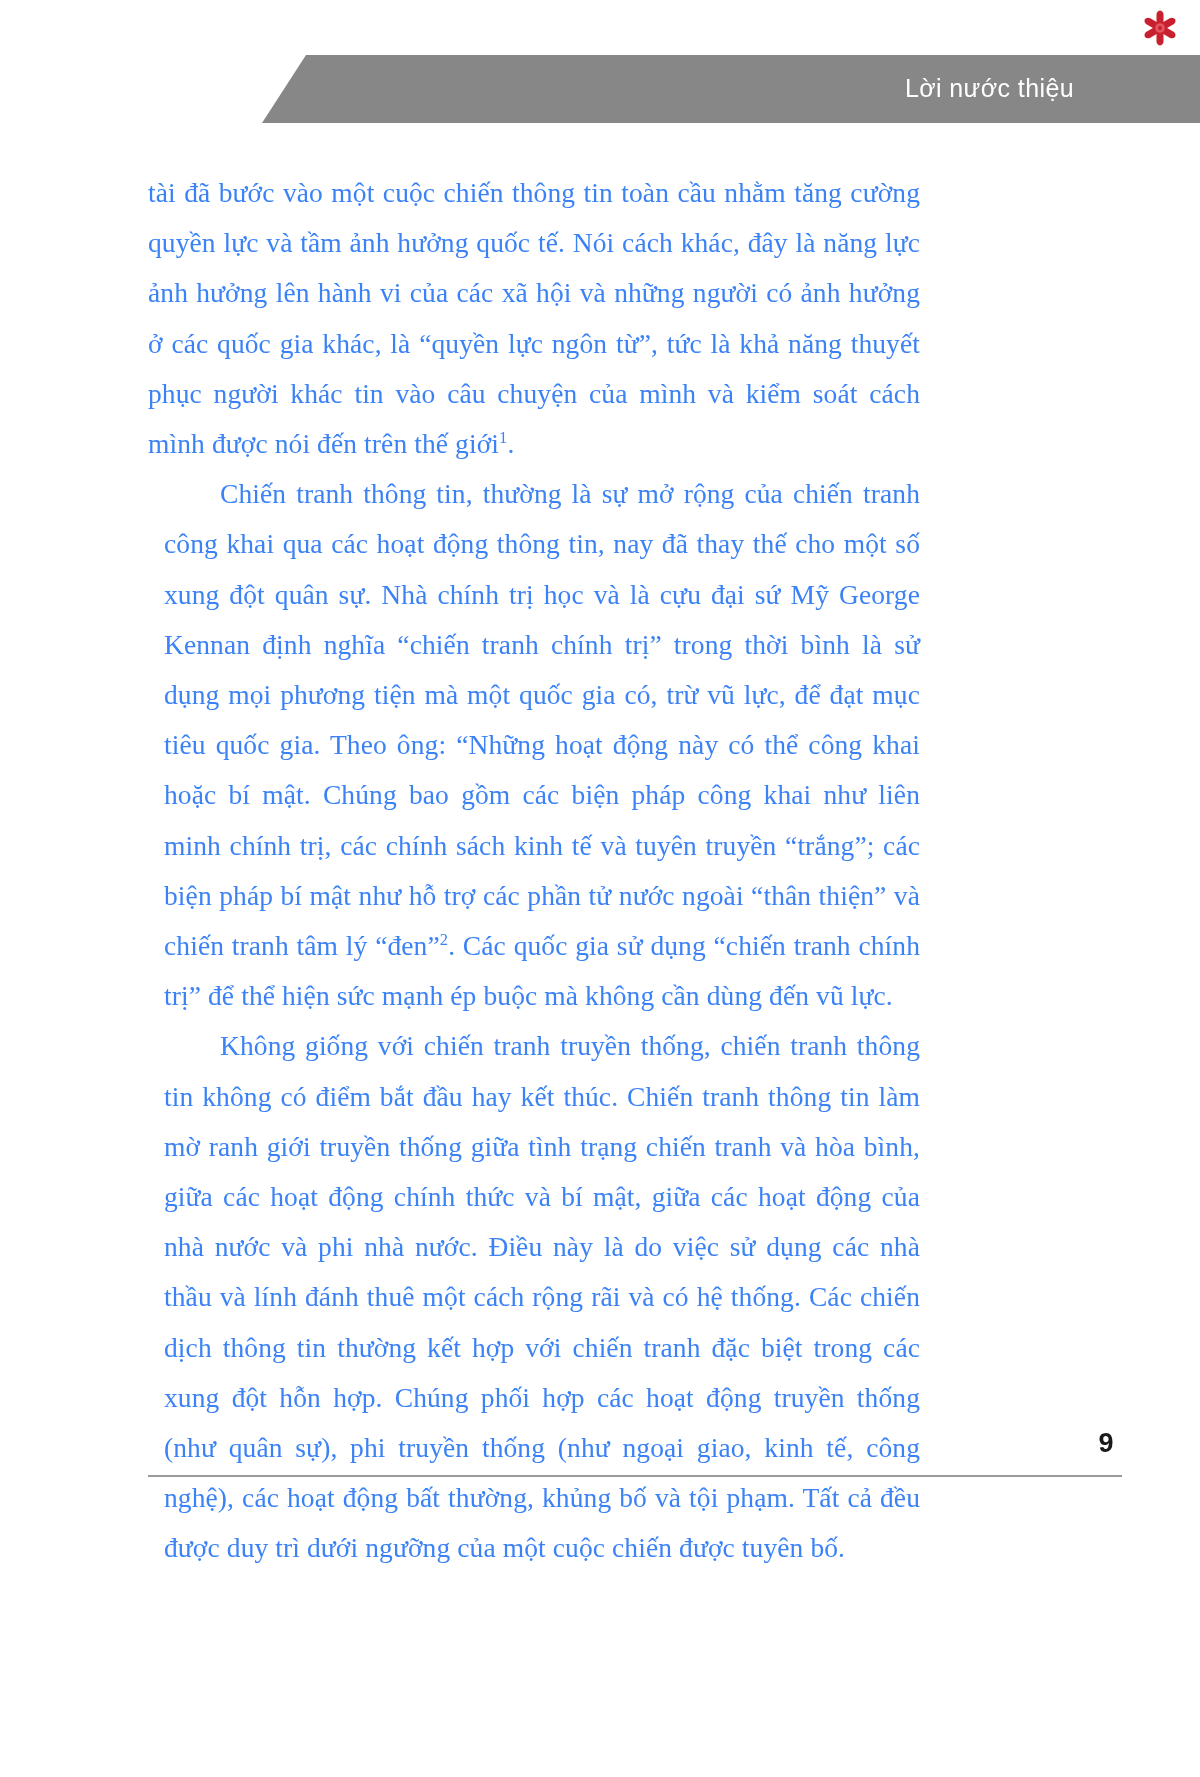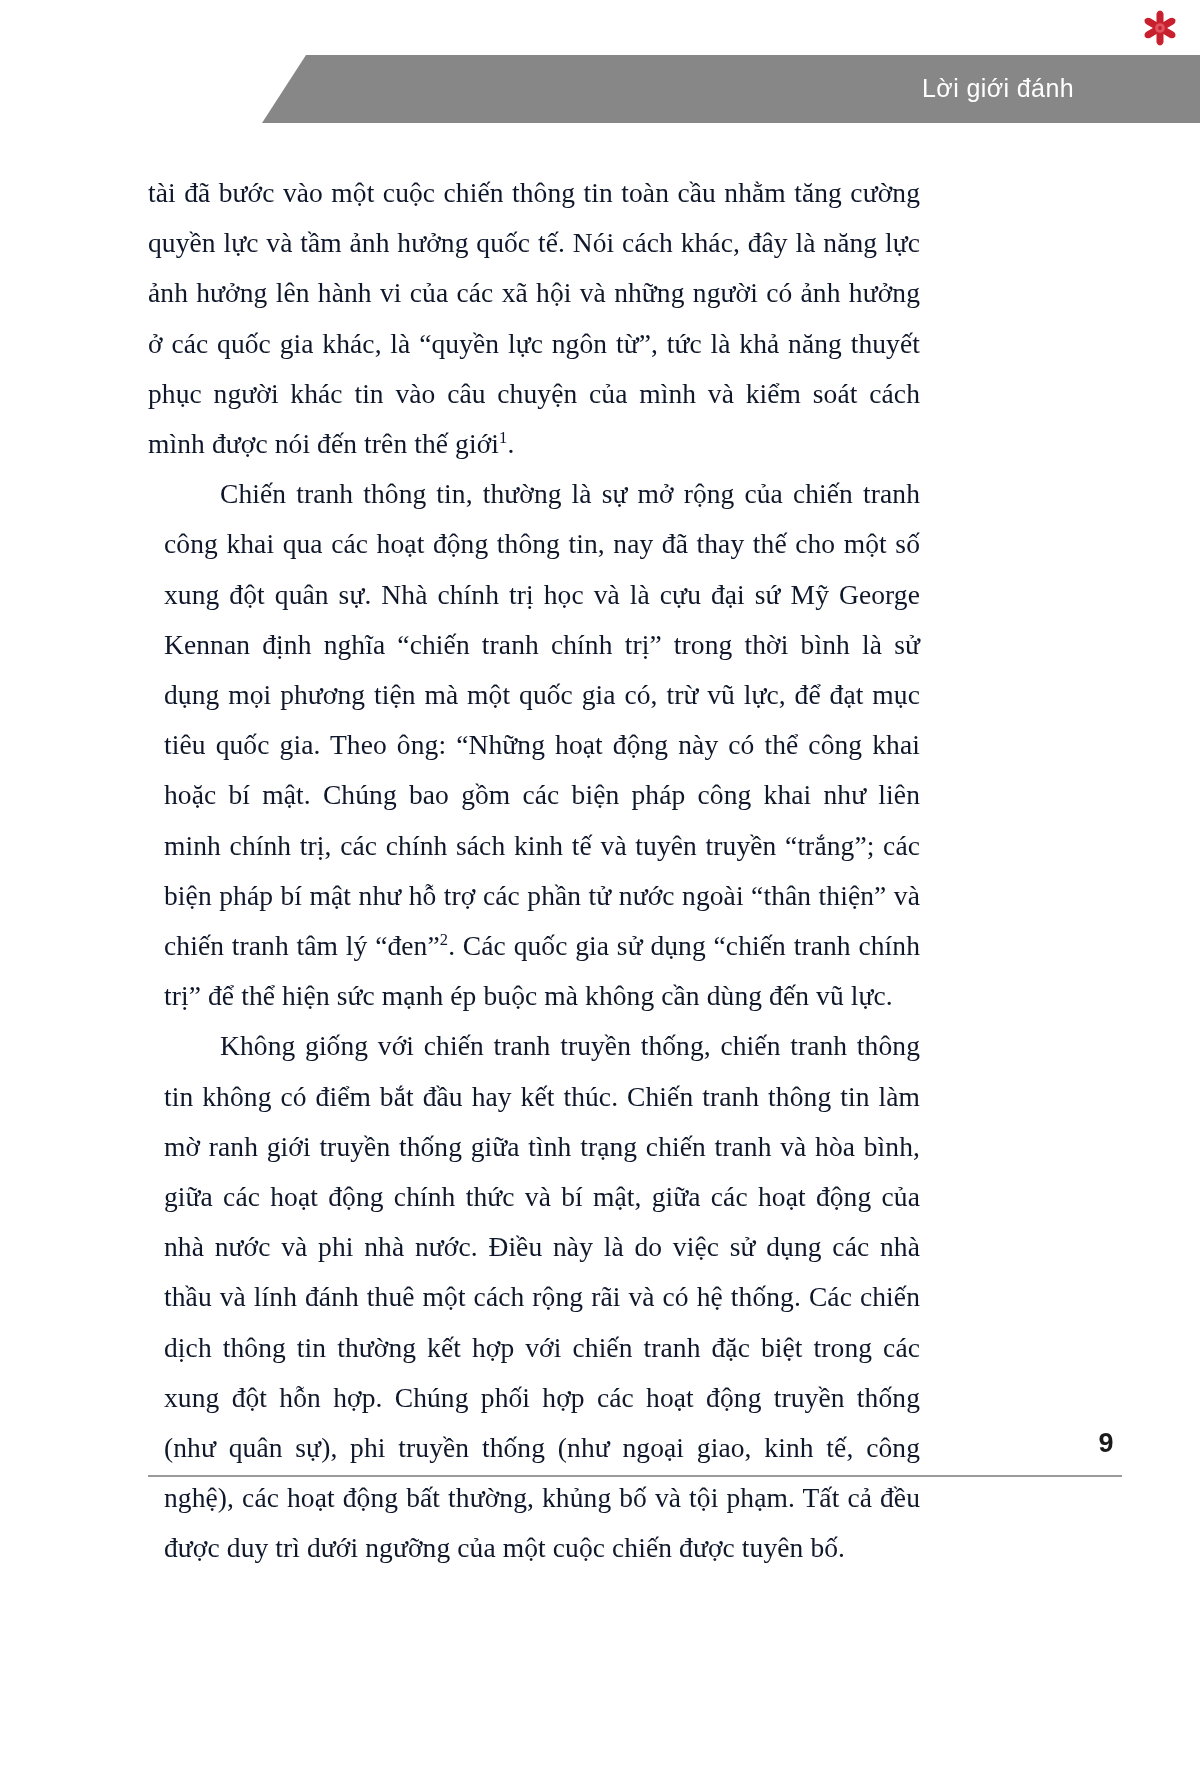--- a/index.html
+++ b/index.html
@@ -62,21 +62,21 @@
     left: 148px;
     top: 168px;
     width: 772px;
   }
   .para {
     margin: 0;
     text-align: justify;
     text-justify: inter-word;
     font-size: 27.5px;
     line-height: 50.2px;
-    color: #0f172a;
+    color: #3b82f6;
     letter-spacing: 0.1px;
     -webkit-hyphens: none;
     hyphens: none;
   }
   .para.indent { text-indent: 56px; }
   .para + .para { margin-top: 0; margin-left: 16px; }
 
   sup.fn {
     font-size: 0.6em;
     vertical-align: super;
@@ -131,21 +131,21 @@
             <path d="M -8 -6 L -8 -30 Q -8 -38 0 -40 Q 8 -38 8 -30 L 8 -6 Z"></path>
           </g>
           <circle cx="0" cy="0" r="11" fill="#e05560"></circle>
           <circle cx="0" cy="0" r="4.5" fill="#c8202e"></circle>
         </g>
       </g>
     </svg>
   </div>
 
   <div class="header-band">
-    <span class="header-title">Lời giới đánh</span>
+    <span class="header-title">Lời nước thiệu</span>
   </div>
 
   <div class="text-col">
 
     <p class="para"><span>tài đã bước vào một cuộc chiến thông tin toàn cầu nhằm tăng cường quyền lực và tầm ảnh hưởng quốc tế. Nói cách khác, đây là năng lực ảnh hưởng lên hành vi của các xã hội và những người có ảnh hưởng ở các quốc gia khác, là “quyền lực ngôn từ”, tức là khả năng thuyết phục người khác tin vào câu chuyện của mình và kiểm soát cách mình được nói đến trên thế giới</span><sup class="fn">1</sup><span>.</span></p>
 
     <p class="para indent"><span>Chiến tranh thông tin, thường là sự mở rộng của chiến tranh công khai qua các hoạt động thông tin, nay đã thay thế cho một số xung đột quân sự. Nhà chính trị học và là cựu đại sứ Mỹ George Kennan định nghĩa “chiến tranh chính trị” trong thời bình là sử dụng mọi phương tiện mà một quốc gia có, trừ vũ lực, để đạt mục tiêu quốc gia. Theo ông: “Những hoạt động này có thể công khai hoặc bí mật. Chúng bao gồm các biện pháp công khai như liên minh chính trị, các chính sách kinh tế và tuyên truyền “trắng”; các biện pháp bí mật như hỗ trợ các phần tử nước ngoài “thân thiện” và chiến tranh tâm lý “đen”</span><sup class="fn">2</sup><span>. Các quốc gia sử dụng “chiến tranh chính trị” để thể hiện sức mạnh ép buộc mà không cần dùng đến vũ lực.</span></p>
 
     <p class="para indent"><span>Không giống với chiến tranh truyền thống, chiến tranh thông tin không có điểm bắt đầu hay kết thúc. Chiến tranh thông tin làm mờ ranh giới truyền thống giữa tình trạng chiến tranh và hòa bình, giữa các hoạt động chính thức và bí mật, giữa các hoạt động của nhà nước và phi nhà nước. Điều này là do việc sử dụng các nhà thầu và lính đánh thuê một cách rộng rãi và có hệ thống. Các chiến dịch thông tin thường kết hợp với chiến tranh đặc biệt trong các xung đột hỗn hợp. Chúng phối hợp các hoạt động truyền thống (như quân sự), phi truyền thống (như ngoại giao, kinh tế, công nghệ), các hoạt động bất thường, khủng bố và tội phạm. Tất cả đều được duy trì dưới ngưỡng của một cuộc chiến được tuyên bố.</span></p>
 

